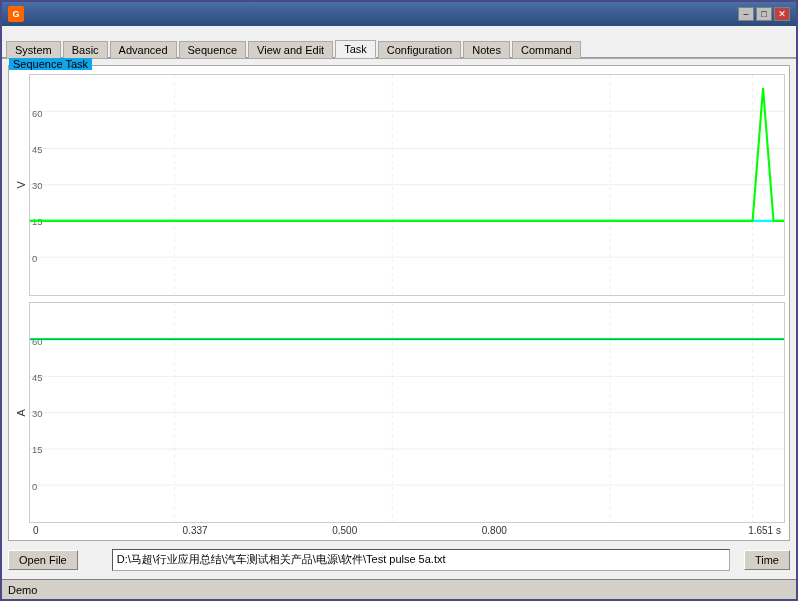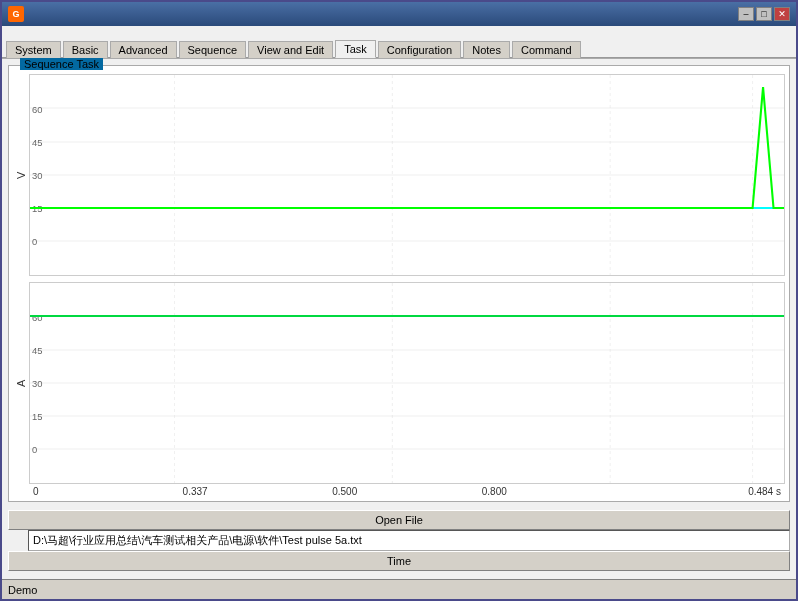--- a/index.html
+++ b/index.html
@@ -105,22 +105,22 @@
       background: white;
       flex: 1;
       display: flex;
       flex-direction: column;
       position: relative;
       margin-bottom: 6px;
     }
     #group-label {
       position: absolute;
       top: -8px;
-      left: 11px;
-      background: #0369a1;
+      left: 0;
+      background: #0ea5e9;
       padding: 0 4px;
       font-size: 11px;
     }
     #charts-area {
       flex: 1;
       display: flex;
       flex-direction: column;
       padding: 8px 4px 4px 4px;
     }
     .chart-container {
@@ -165,24 +165,24 @@
     .x-label {
       flex: 1;
       text-align: left;
     }
     .x-label-end {
       text-align: right;
       padding-right: 4px;
     }
     #bottom-controls {
       display: flex;
-      gap: 0;
+      align-items: center;
+      gap: 14px;
       flex-shrink: 0;
       padding: 2px 0;
-      flex-direction: column;
     }
     .ctrl-btn {
       padding: 3px 10px;
       background: #d4d0c8;
       border: 1px solid #808080;
       border-top-color: #fff;
       border-left-color: #fff;
       font-size: 11px;
       cursor: pointer;
       white-space: nowrap;
@@ -311,21 +311,21 @@
               <line x1="0" y1="33" x2="720" y2="33" stroke="#00cc00" stroke-width="1.5" stroke-dasharray="none"></line>
             </svg>
           </div>
         </div>
 
         <div id="x-axis-labels">
           <span class="x-label">0</span>
           <span class="x-label">0.337</span>
           <span class="x-label">0.500</span>
           <span class="x-label">0.800</span>
-          <span class="x-label x-label-end">0.484 s</span>
+          <span class="x-label x-label-end">1.651 s</span>
         </div>
       </div>
     </div>
 
     <div id="bottom-controls">
       <button class="ctrl-btn">Open File</button>
       <div id="file-path-field">D:\马超\行业应用总结\汽车测试相关产品\电源\软件\Test pulse 5a.txt</div>
       <button id="time-btn" class="ctrl-btn">Time</button>
     </div>
   </div>

